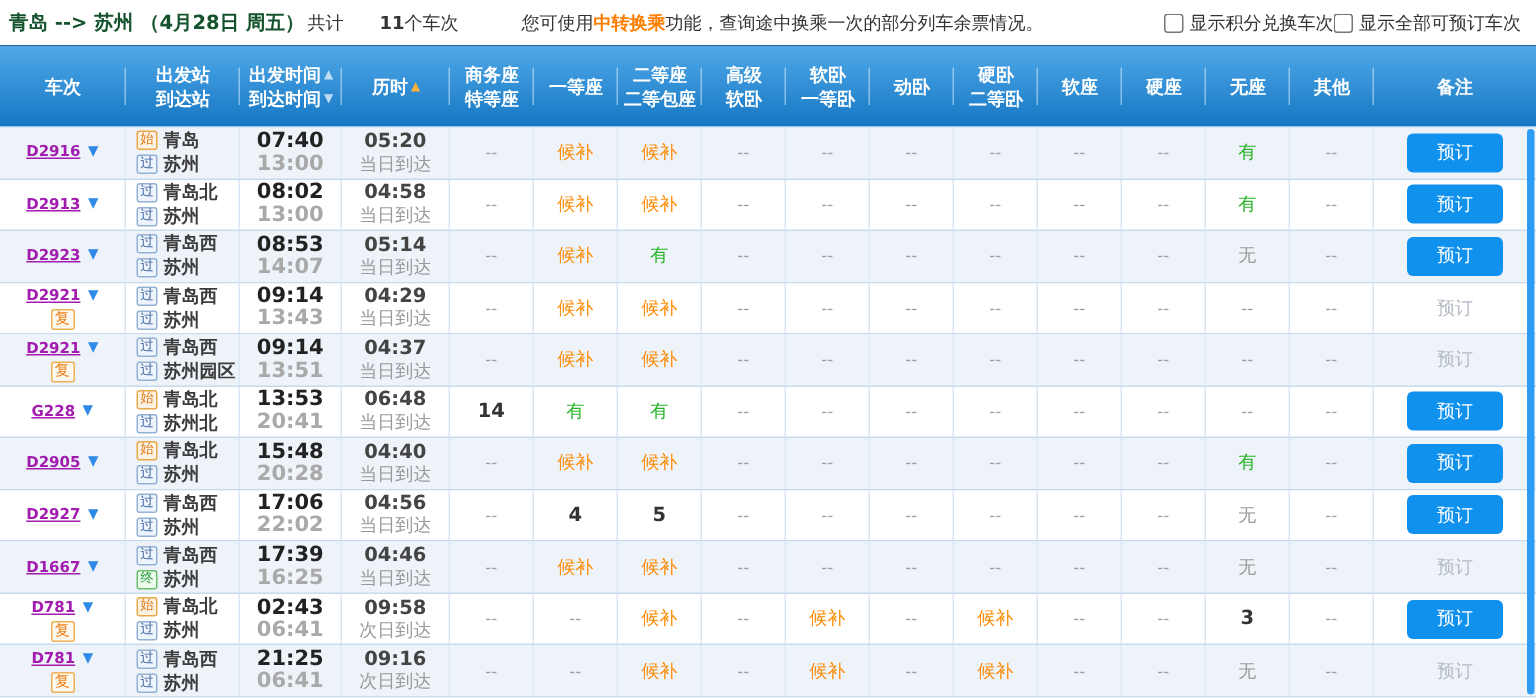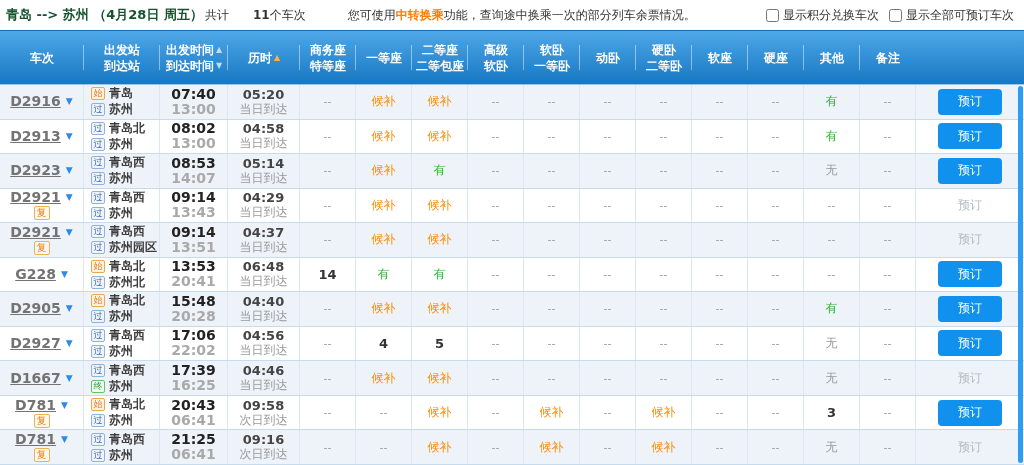--- a/index.html
+++ b/index.html
@@ -14,42 +14,42 @@
   body{font-family:"DejaVu Sans","Liberation Sans",sans-serif;background:#fff;}
   .page{position:relative;width:1024px;height:465px;overflow:hidden;background:#fff;}
 
   
   .topbar{height:30px;display:flex;align-items:center;padding:0 6px;font-size:12px;color:#333;white-space:nowrap;}
   .route{font-size:13px;font-weight:bold;color:#14532d;}
   .route-count{font-size:12px;font-weight:normal;color:#333;margin-left:2px;}
   .route-count b{font-weight:bold;margin-left:24px;}
   .notice{margin-left:42px;font-size:12px;color:#333;}
   .notice .hl{color:var(--hl-orange);font-weight:bold;}
-  .top-checks{margin-left:auto;display:flex;align-items:center;gap:10px;padding-right:4px;}
+  .top-checks{margin-left:auto;display:flex;align-items:center;padding-right:4px;}
   .chk{display:flex;align-items:center;gap:4px;font-size:12px;color:#333;}
   .chk input{width:13px;height:13px;accent-color:#fff;border:1px solid #999;margin:0;}
 
   
   .grid-cols{display:grid;grid-template-columns:84px 76px 68px 72px repeat(11,56px) 108px;}
   .thead{height:55px;background:linear-gradient(to bottom,var(--head-top),var(--head-bottom));border-top:1px solid #1e6bae;border-bottom:1px solid #9cc6e8;color:#fff;}
   .hcell{display:flex;flex-direction:column;align-items:center;justify-content:center;font-size:12px;font-weight:bold;line-height:16px;position:relative;}
   .hcell:not(:last-child)::after{content:"";position:absolute;right:0;top:14px;bottom:14px;width:1px;background:rgba(255,255,255,.45);}
   .hline{display:flex;align-items:center;gap:2px;white-space:nowrap;}
   .sort-arrow{font-size:8px;line-height:8px;color:#bfdcf5;}
   .sort-arrow.active{color:#ffb13d;}
 
   .tbody{position:relative;}
   .trow{height:34.54px;border-bottom:1px solid #c6dbee;background:#fff;}
   .trow.alt{background:#eef2f9;}
   .tcell{display:flex;flex-direction:column;align-items:center;justify-content:center;overflow:hidden;position:relative;line-height:15px;}
   .tcell:not(:last-child){border-right:1px solid #dbe7f3;}
 
   
   .train-line{display:flex;align-items:center;gap:5px;}
-  .train-code{font-size:14px;font-weight:bold;color:#737373;text-decoration:underline;cursor:pointer;}
+  .train-code{font-size:10px;font-weight:bold;color:#a21caf;text-decoration:underline;cursor:pointer;}
   .expand-arrow{font-size:9px;color:#2e8ae6;cursor:pointer;}
   .badge-fu{margin-top:1px;font-size:10px;line-height:12px;padding:0 2px;color:#ed7b12;background:#fef9ee;border:1px solid #f0b055;border-radius:2px;}
 
   
   .st-line{display:flex;align-items:center;gap:4px;width:100%;padding-left:7px;height:16px;}
   .st-ico{width:14px;height:13px;font-size:9px;line-height:11px;text-align:center;border-radius:2px;border:1px solid;flex:none;}
   .ico-start{color:#e07b1f;border-color:#eaa948;background:#fcf2e2;}
   .ico-pass{color:#3f66a0;border-color:#93b1d4;background:#eef4fc;}
   .ico-end{color:#2f9e44;border-color:#6abf6a;background:#eefcee;}
   .st-name{font-size:12px;font-weight:bold;color:#3c3c3c;white-space:nowrap;}
@@ -191,20 +191,25 @@
           <span>软座</span>
         </div>
       </div>
       <div class="hcell">
         <div class="hline">
           <span>硬座</span>
         </div>
       </div>
       <div class="hcell">
         <div class="hline">
+          <span>无座</span>
+        </div>
+      </div>
+      <div class="hcell">
+        <div class="hline">
           <span>其他</span>
         </div>
       </div>
       <div class="hcell">
         <div class="hline">
           <span>备注</span>
         </div>
       </div>
     </div>
 
@@ -781,21 +786,21 @@
           <div class="st-line">
             <span class="st-ico ico-start">始</span>
             <span class="st-name">青岛北</span>
           </div>
           <div class="st-line">
             <span class="st-ico ico-pass">过</span>
             <span class="st-name">苏州</span>
           </div>
         </div>
         <div class="tcell">
-          <div class="t-dep">20:43</div>
+          <div class="t-dep">02:43</div>
           <div class="t-arr">06:41</div>
         </div>
         <div class="tcell">
           <div class="dur">09:58</div>
           <div class="arrive-day">次日到达</div>
         </div>
         <div class="tcell">
           <span class="seat dash">--</span>
         </div>
         <div class="tcell">

